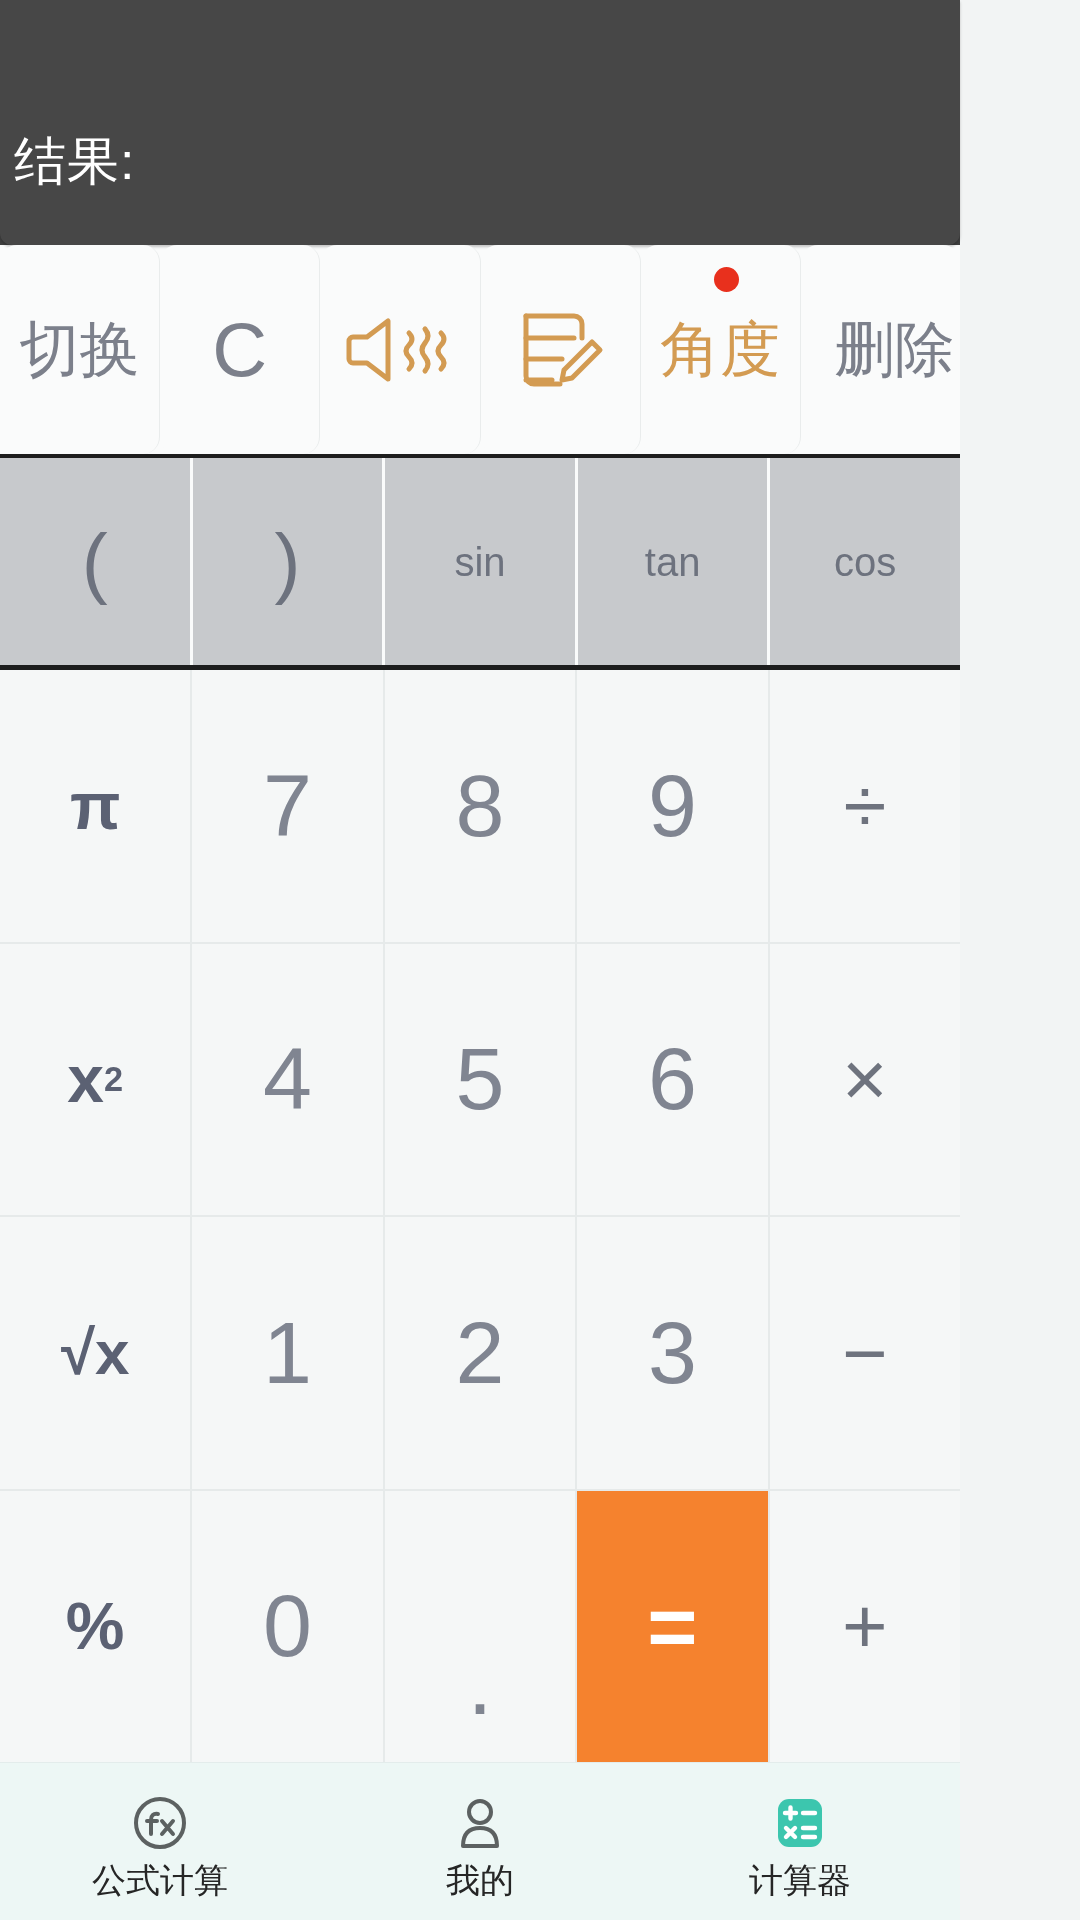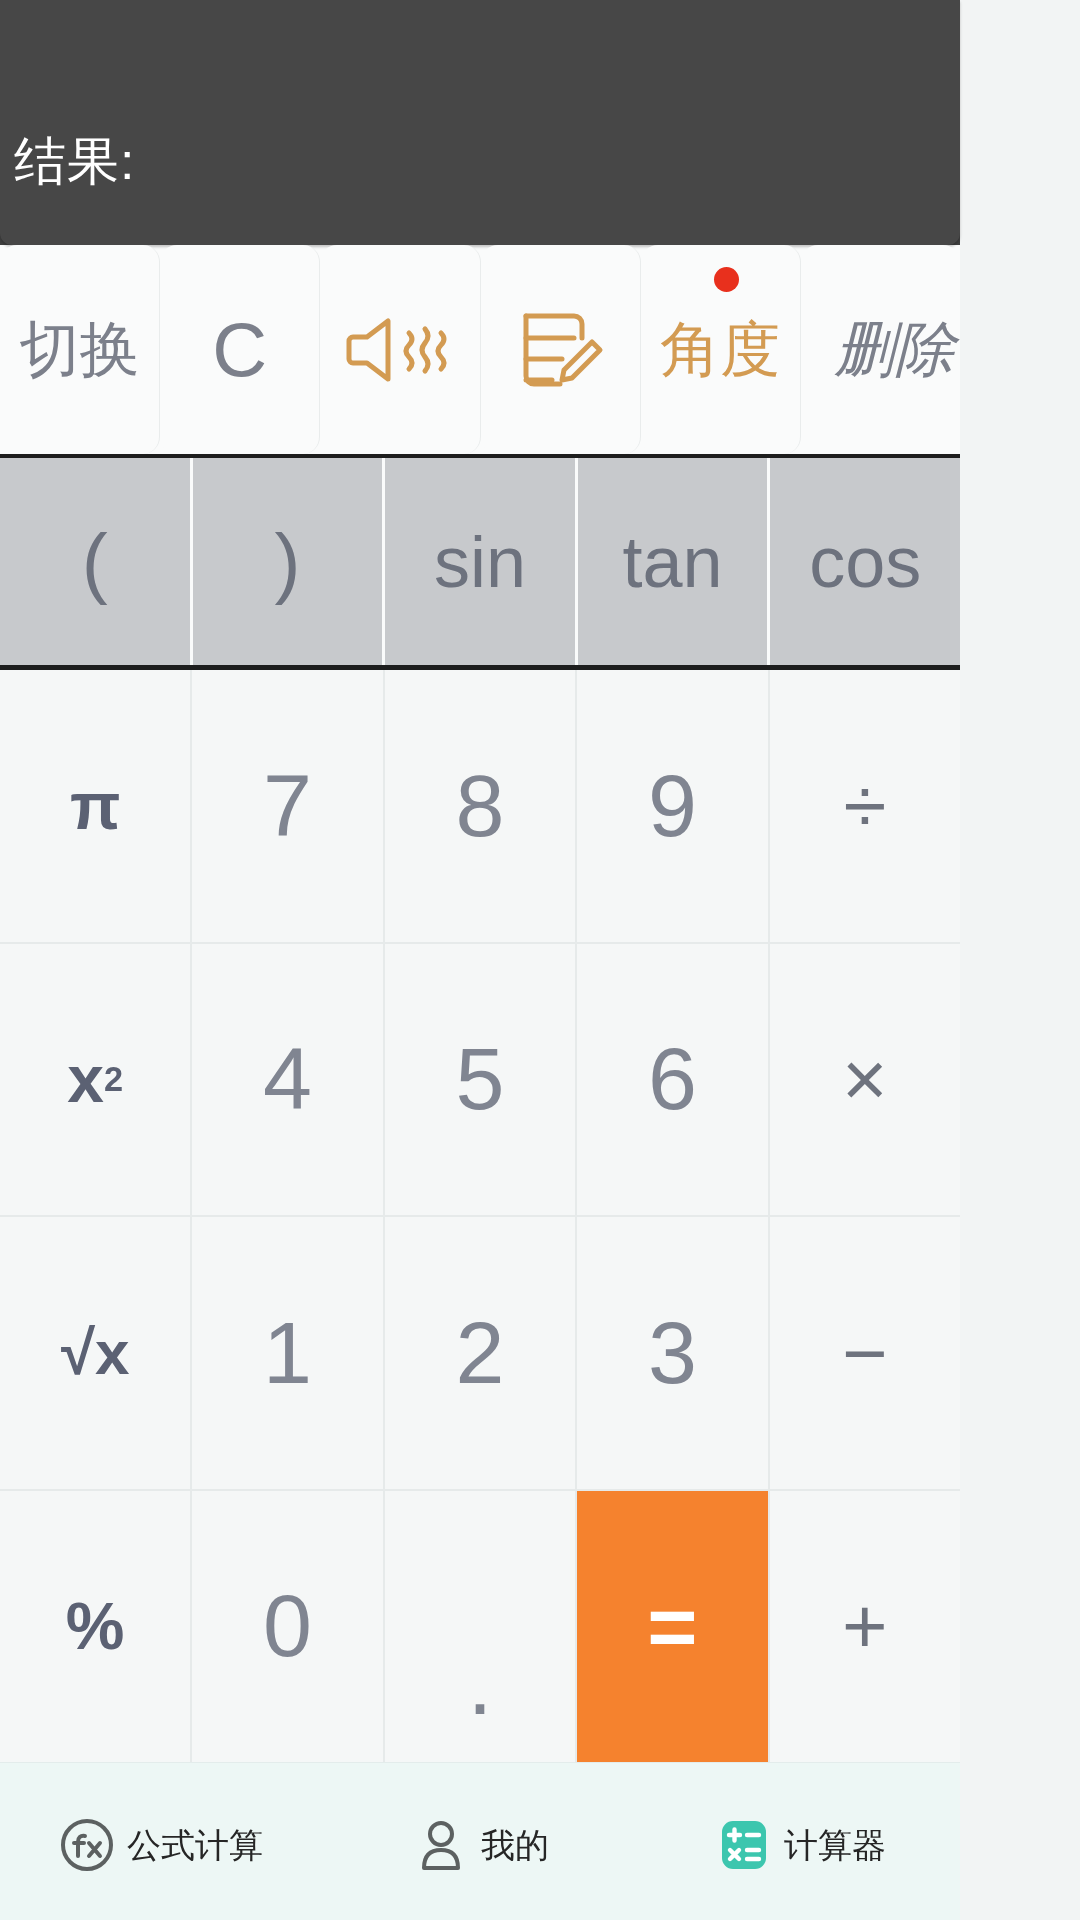--- a/index.html
+++ b/index.html
@@ -52,21 +52,21 @@
     flex: 1 1 0;
     position: relative;
     display: flex;
     align-items: center;
     justify-content: center;
     background: #fafbfb;
     border-right: 1px solid #e9ecec;
     overflow: hidden;
     border-radius: 17px;
   }
-  .tool-cell:last-child { border-right: none; font-style: italic; }
+  .tool-cell:last-child { border-right: none; }
   .tool-text {
     font-size: 60px;
     color: #7c808b;
     white-space: nowrap;
     line-height: 1;
   }
   .tool-text.accent { color: #d39b52; }
   .tool-text.clear-c {
     font-size: 76px;
     color: #7c808b;
@@ -96,21 +96,21 @@
     border-bottom: 5px solid #1d1d1d;
   }
   .func-cell {
     flex: 1 1 0;
     display: flex;
     align-items: center;
     justify-content: center;
     background: #c7c9cc;
     border-right: 3px solid #fafbfb;
     color: #6d727e;
-    font-size: 72px;
+    font-size: 40px;
     line-height: 1;
   }
   .func-cell:last-child { border-right: none; }
   .func-cell.paren { font-size: 78px; font-weight: 300; }
 
   
   .keypad {
     flex: 1 1 auto;
     display: grid;
     grid-template-columns: repeat(5, 1fr);
@@ -155,21 +155,21 @@
   
   .bottomnav {
     flex: 0 0 158px;
     display: flex;
     background: #edf7f5;
     border-top: 1px solid #e3eceb;
   }
   .nav-item {
     flex: 1 1 0;
     display: flex;
-    flex-direction: row;
+    flex-direction: column;
     align-items: center;
     justify-content: center;
     padding-top: 6px;
     gap: 10px;
   }
   .nav-label {
     font-size: 34px;
     color: #262626;
     line-height: 1;
     white-space: nowrap;

